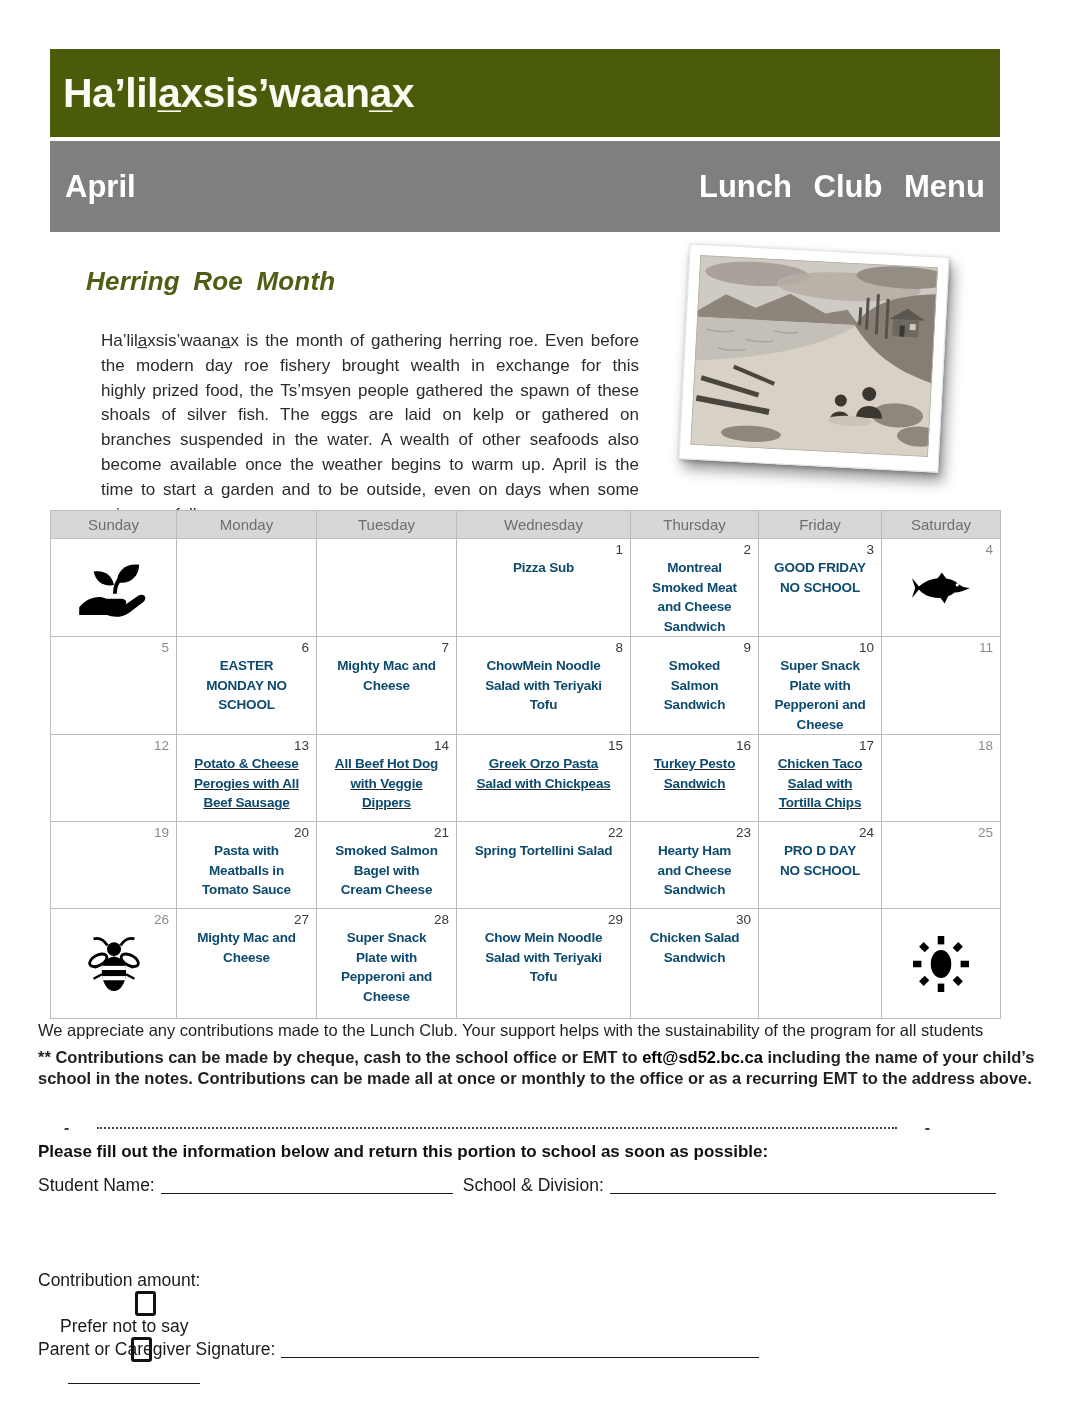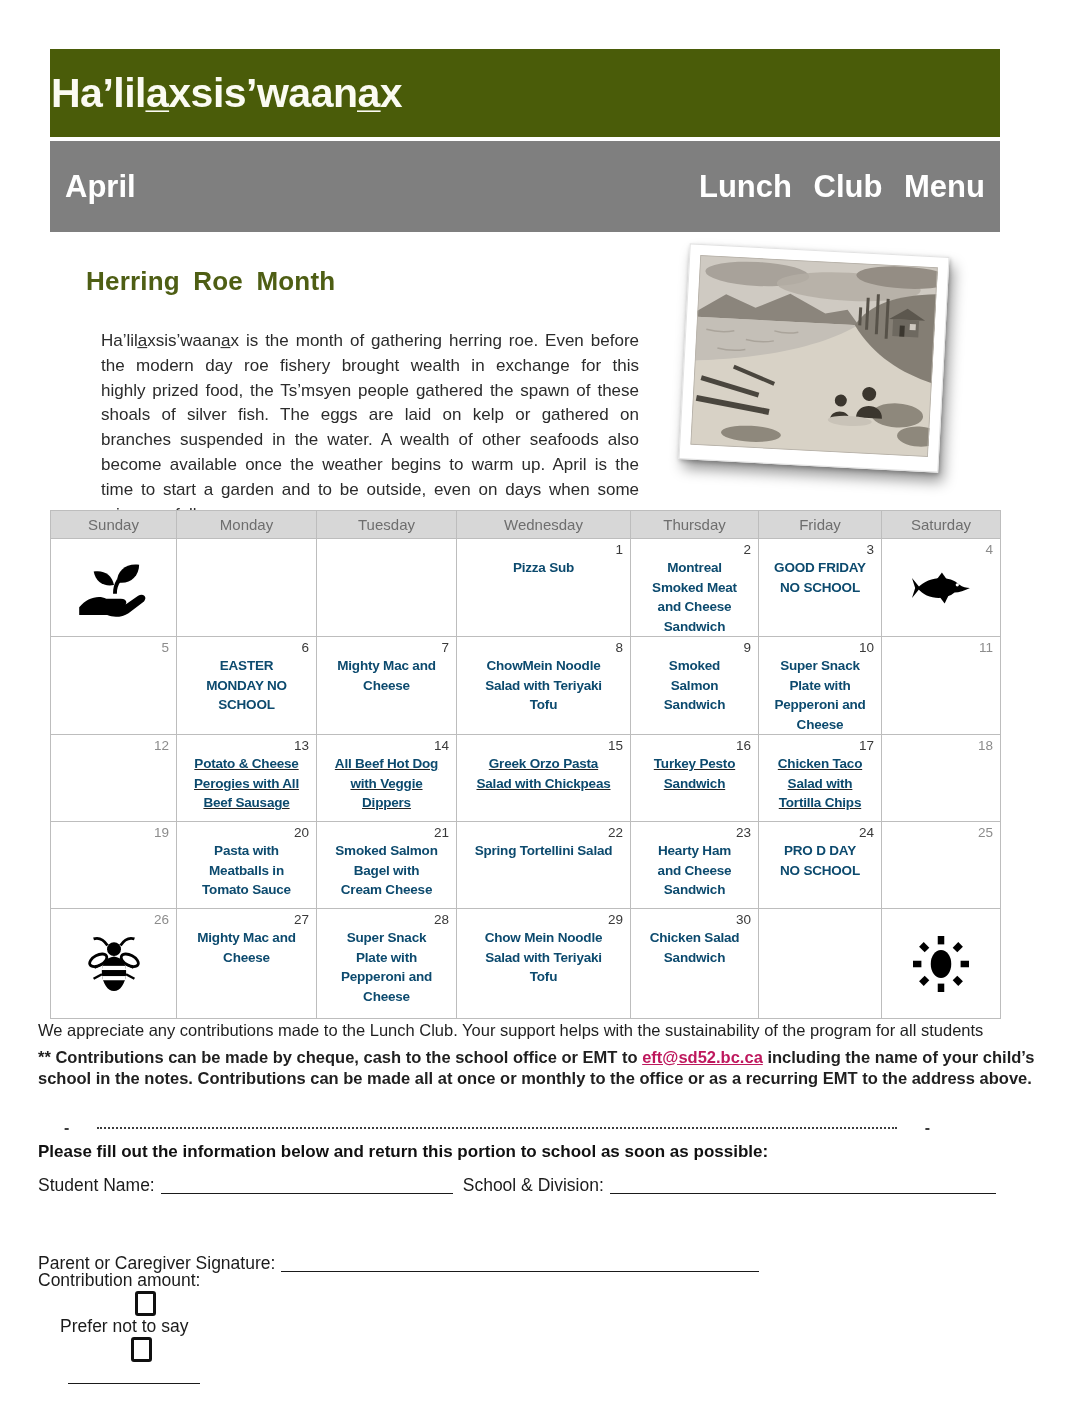--- a/index.html
+++ b/index.html
@@ -7,33 +7,33 @@
   .page {
     position:relative; width:1088px; height:1408px; background:#ffffff;
     font-family:"Liberation Sans","DejaVu Sans",sans-serif; color:#222; overflow:hidden;
   }
   
   .bar-green {
     position:absolute; left:50px; top:49px; width:950px; height:88px;
     background:#4a5c09; display:flex; align-items:center;
   }
   .bar-green h1 {
-    margin:0; padding-left:1px; font-size:41px; font-weight:bold;
+    margin:0; padding-left:13px; font-size:41px; font-weight:bold;
     color:#fbfbf2; letter-spacing:-0.5px;
   }
   .bar-gray {
     position:absolute; left:50px; top:141px; width:950px; height:91px;
     background:#7f7f7f; display:flex; align-items:center; justify-content:space-between;
     padding:0 15px; color:#ffffff; font-size:31px; font-weight:bold;
   }
   .bar-gray .menu-title { word-spacing:13px; }
   
   .section-heading {
     position:absolute; left:86px; top:266px; margin:0;
-    font-size:26px; font-weight:bold; color:#4e5e14; word-spacing:6px; letter-spacing:0.2px;
+    font-size:26px; font-weight:bold; color:#4e5e14; word-spacing:6px; letter-spacing:0.2px;font-style:italic;
   }
   .intro {
     position:absolute; left:86px; top:314px; width:538px; margin:15px;
     font-size:17px; line-height:24.8px; color:#2b2b2b;
     text-align:justify; text-align-last:left; word-spacing:2px;
   }
   
   .photo {
     position:absolute; left:684px; top:250px; width:260px; height:216px;
     background:#fff; padding:10px 10px 14px; border:1px solid #e3e3e3;
@@ -69,21 +69,21 @@
     color:#0c4a6e; white-space:pre-line;
   }
   .calendar .cal-icon {
     position:absolute; inset:0; display:flex; align-items:center; justify-content:center;
   }
   .calendar .cal-icon svg { display:block; }
   
   .notes { position:absolute; left:38px; top:1020px; width:1016px; font-size:16.5px; color:#1f1f1f; }
   .notes p { margin:0 0 5px; line-height:21.5px; }
   .notes .bold { font-weight:bold; }
-  .link { color:#be185d; text-decoration:underline; cursor:pointer; }
+  .link { color:#000000; cursor:pointer; }
   
   .divider {
     position:absolute; left:64px; top:1120px; width:866px; height:16px;
     display:flex; align-items:center; font-size:16px; font-weight:bold; color:#3c3c3c;
   }
   .divider .dots { flex:1; height:0; border-top:2.5px dotted #3c3c3c; margin:0 28px; }
   
   .instruction {
     position:absolute; left:38px; top:1142px; margin:0;
     font-size:17px; font-weight:bold; color:#111;
@@ -101,21 +101,21 @@
   .signup-row .opt { margin-left:10px; }
   .signup-row .cb1 { margin-left:36px; }
   .signup-row .cb2 { margin-left:45px; }
   .signup-row .cb3 { margin-left:49px; }
   .signup-row .cb4 { margin-left:37px; }
   .contrib-row { left:38px; top:1270px; align-items:center;flex-direction:column; }
   .contrib-row .cb1 { margin-left:52px; }
   .contrib-row .opt { margin-left:10px; }
   .contrib-row .cb2 { margin-left:45px; }
   .contrib-row .blank { width:132px; margin:0 0 2px 12px; align-self:flex-end; }
-  .signature-row { left:38px; top:1250px;text-align:right; }
+  .signature-row { left:38px; top:1336px;text-align:right; }
   .signature-row .blank { width:478px; margin:0 0 2px 6px; }
 </style>
 </head>
 <body>
 
 <div class="page">
 
   <header class="bar-green">
     <h1>Ha’lila̲xsis’waana̲x</h1>
   </header>

